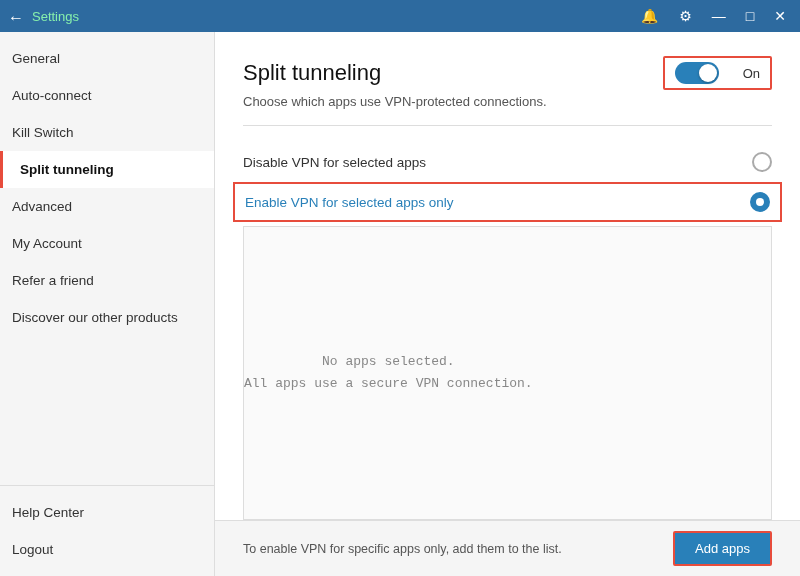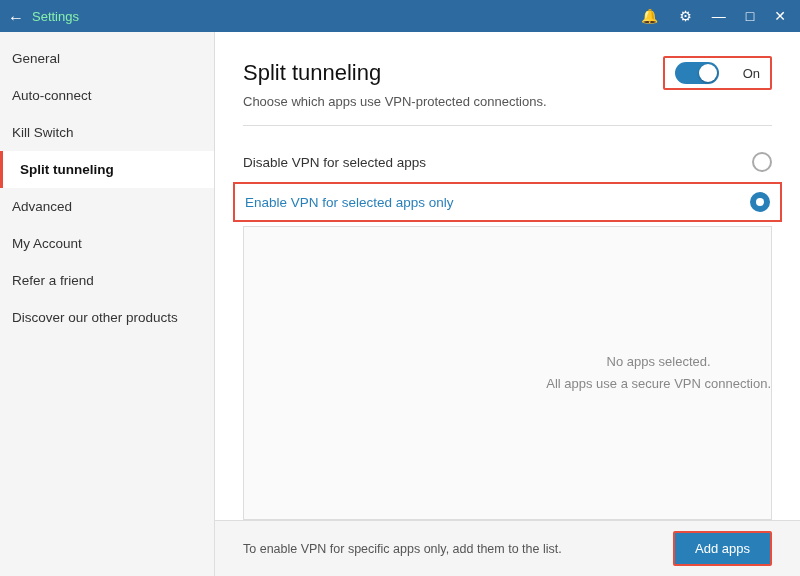--- a/index.html
+++ b/index.html
@@ -197,23 +197,24 @@
       border-radius: 50%;
     }
 
     
     .apps-panel {
       flex: 1;
       border: 1px solid #ddd;
       background: #fafafa;
       display: flex;
       align-items: center;
-      justify-content: flex-end;
+      justify-content: flex-start;
       margin-top: 4px;
       min-height: 0;
+      font-family: Liberation Mono, monospace;
     }
     .apps-empty {
       text-align: center;
       color: #888;
       font-size: 13px;
       line-height: 1.7;
     }
 
     
     .bottom-bar {
@@ -263,20 +264,24 @@
     <nav class="sidebar-nav">
       <span class="sidebar-item">General</span>
       <span class="sidebar-item">Auto-connect</span>
       <span class="sidebar-item">Kill Switch</span>
       <span class="sidebar-item active">Split tunneling</span>
       <span class="sidebar-item">Advanced</span>
       <span class="sidebar-item">My Account</span>
       <span class="sidebar-item">Refer a friend</span>
       <span class="sidebar-item">Discover our other products</span>
     </nav>
+    <div class="sidebar-bottom">
+      <span class="sidebar-item">Help Center</span>
+      <span class="sidebar-item">Logout</span>
+    </div>
   </div>
 
   <div class="main-content">
     <div class="content-area">
 
       <div class="page-header">
         <h1 class="page-title">Split tunneling</h1>
         <div class="toggle-container">
           <div class="toggle-switch"></div>
           <span class="toggle-label">On</span>

